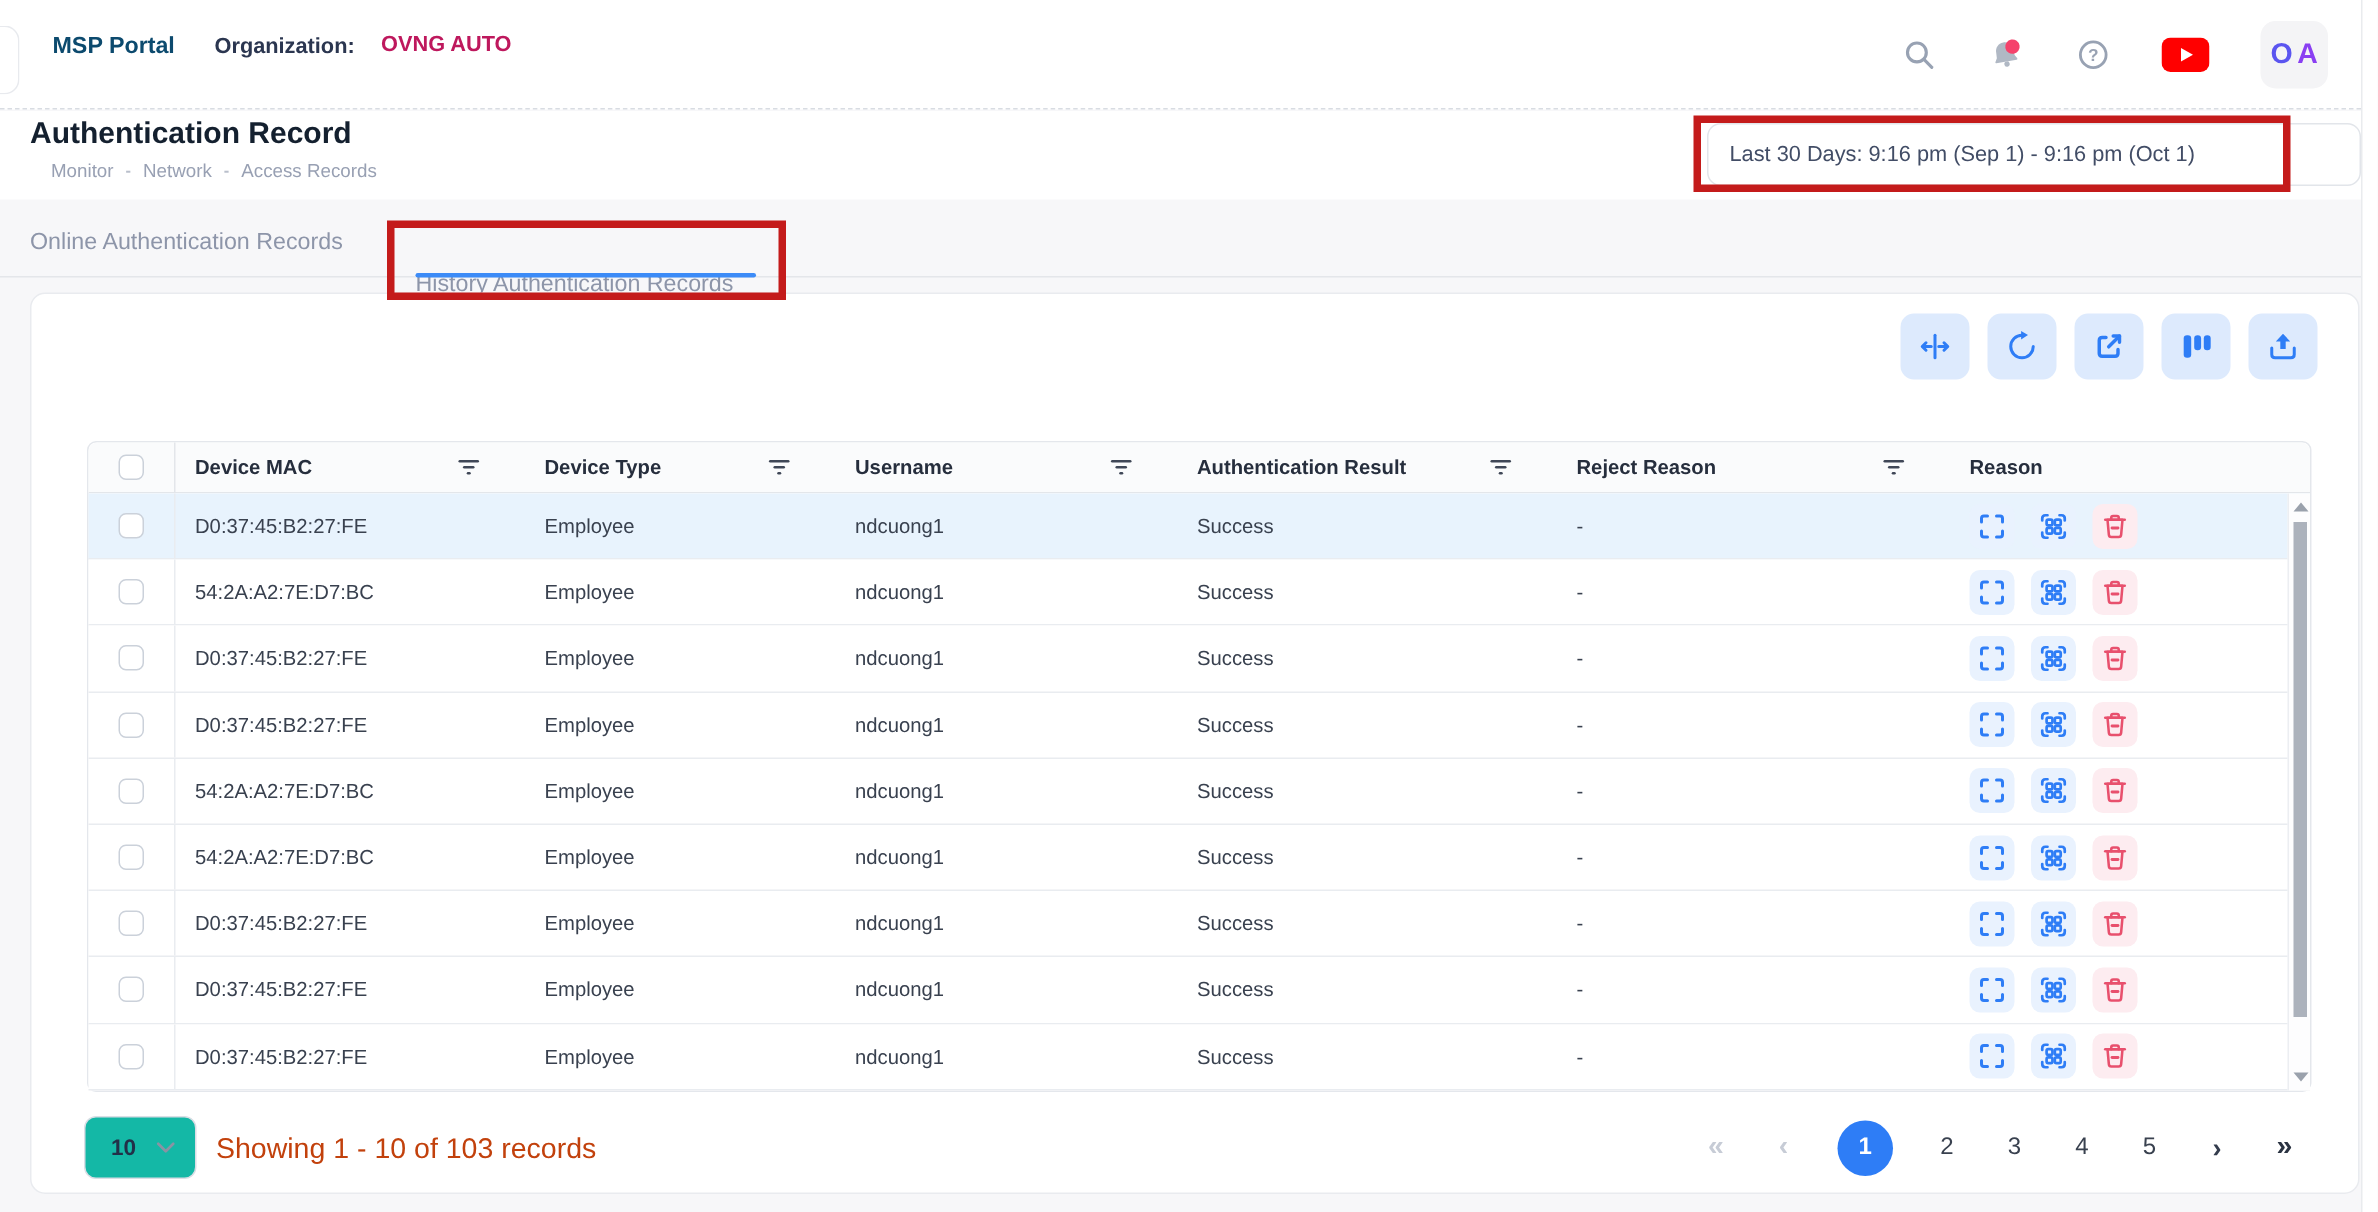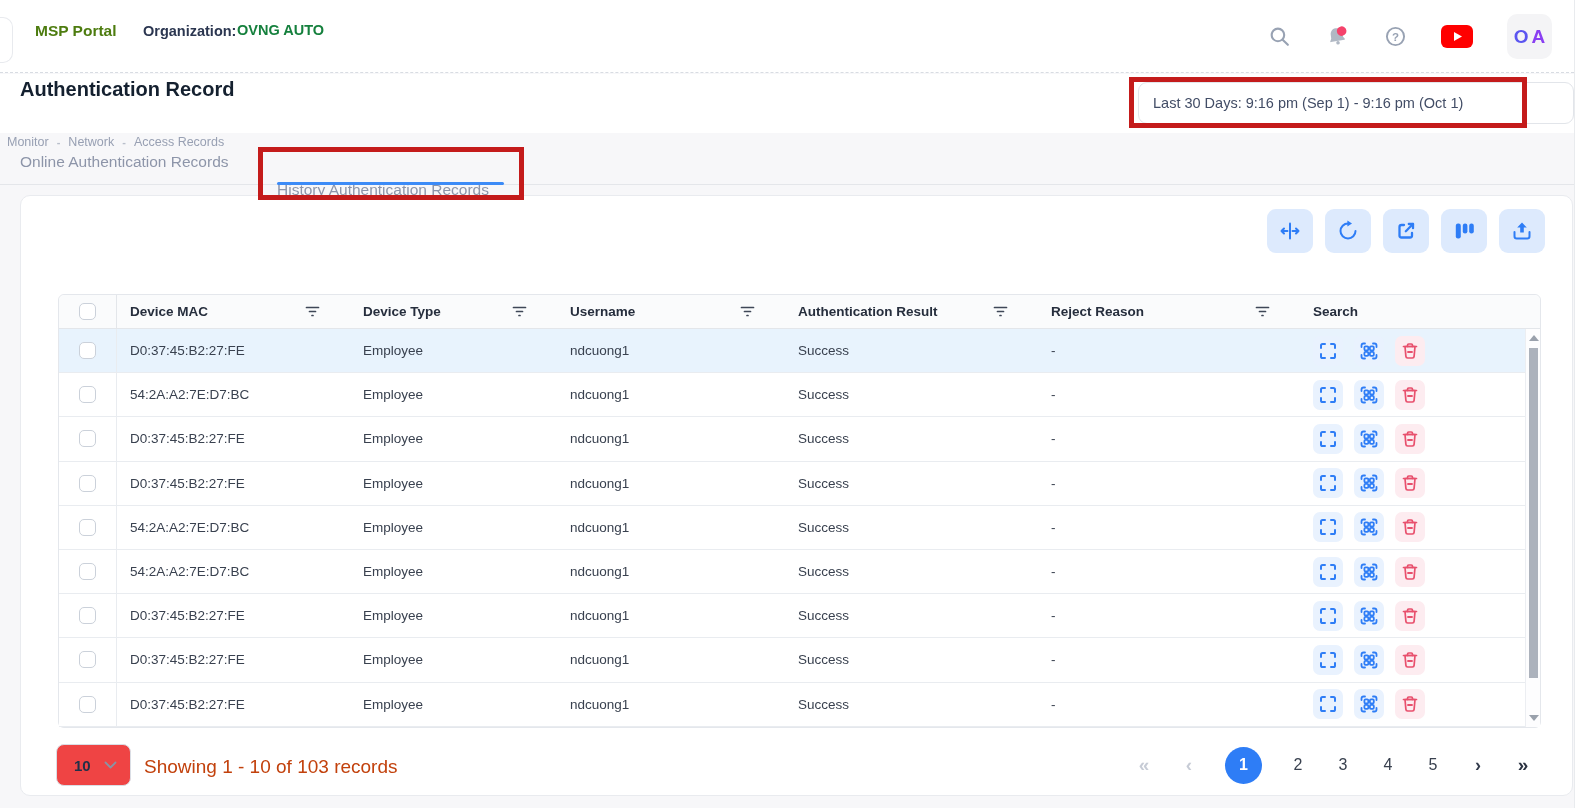--- a/index.html
+++ b/index.html
@@ -14,36 +14,36 @@
   
   .topbar {
     position:absolute; left:0; top:0; width:1574px; height:73px;
     background:#fff; border-bottom:1px dashed #d8dce2;
   }
   .side-notch {
     position:absolute; left:0; top:17px; width:13px; height:46px;
     background:#fff; border:1px solid #e8eaee; border-left:none;
     border-radius:0 10px 10px 0; z-index:5;
   }
-  .brand { position:absolute; left:35px; top:22px; font-size:15.5px; font-weight:700; color:#4d7c0f; }
+  .brand { position:absolute; left:35px; top:22px; font-size:15.5px; font-weight:700; color:#0c4a6e; }
   .org-label { position:absolute; left:143px; top:23px; font-size:14.5px; font-weight:700; color:#2b3650; }
-  .org-value { position:absolute; left:237px; top:22px; font-size:14.5px; font-weight:700; color:#15803d; cursor:pointer; }
+  .org-value { position:absolute; left:254px; top:22px; font-size:14.5px; font-weight:700; color:#be185d; cursor:pointer; }
   .topbar-icons { position:absolute; right:22px; top:0; height:73px; display:flex; align-items:center; gap:34px; }
   .tb-icon { width:24px; height:24px; display:flex; align-items:center; justify-content:center; cursor:pointer; }
   .avatar {
     width:45px; height:45px; border-radius:10px; background:#f4f4f6;
     display:flex; align-items:center; justify-content:center; gap:3px;
     font-size:19px; font-weight:700; cursor:pointer;
   }
   .avatar .init-o { color:#5b55f0; }
   .avatar .init-a { color:#8a3ff2; }
   
   .page-header { position:absolute; left:0; top:74px; width:1574px; height:59px; background:#fff; }
   .page-title { position:absolute; left:20px; top:4px; font-size:20px; font-weight:700; color:#14202f; }
-  .breadcrumb { position:absolute; left:7px; top:33px; font-size:12.5px; color:#98a0b3; display:flex; gap:8px; align-items:center;margin-top:28px; }
+  .breadcrumb { position:absolute; left:34px; top:33px; font-size:12.5px; color:#98a0b3; display:flex; gap:8px; align-items:center; }
   .crumb-sep { color:#b9bfcb; font-weight:700; font-size:11px; }
   .date-range {
     position:absolute; left:1138px; top:8px; width:436px; height:42px;
     background:#fff; border:1px solid #e2e5ea; border-radius:9px;
     display:flex; align-items:center; padding-left:14px;
     font-size:14.5px; color:#424d66; cursor:pointer;
   }
   
   .annotation { position:absolute; border:5px solid #c41b1b; background:transparent; z-index:50; pointer-events:none; }
   .ann-date { left:1129px; top:77px; width:398px; height:51px; }
@@ -123,21 +123,21 @@
     position:absolute; top:0; right:0; width:15px; height:398px;
     background:#fdfdfe; border-left:1px solid #eceef2;
   }
   .vs-up, .vs-down { position:absolute; left:3px; width:0; height:0; border-left:5px solid transparent; border-right:5px solid transparent; cursor:pointer; }
   .vs-up   { top:6px;  border-bottom:6px solid #9aa1ac; }
   .vs-down { bottom:6px; border-top:6px solid #9aa1ac; }
   .vs-thumb { position:absolute; left:2.5px; top:19px; width:9px; height:330px; background:#acb2bc; cursor:pointer; }
   
   .page-size {
     position:absolute; left:35px; top:548px; width:75px; height:42px;
-    border:1px solid #dadee5; border-radius:8px; background:#ef4444;
+    border:1px solid #dadee5; border-radius:8px; background:#14b8a6;
     display:flex; align-items:center; justify-content:space-between;
     padding:0 13px 0 17px; cursor:pointer;
     font-size:15px; font-weight:600; color:#223048;
   }
   .showing { position:absolute; left:123px; top:560px; font-size:19px; color:#c2410c; }
   .pagination {
     position:absolute; right:40px; top:548px; height:42px;
     display:flex; align-items:center; gap:27px;
   }
   .pg-item { min-width:18px; text-align:center; cursor:pointer; user-select:none; }
@@ -289,21 +289,21 @@
       </div>
       <div class="th">
         <span>Reject Reason</span>
         <svg class="filter-icon" width="15" height="13" viewBox="0 0 15 13" fill="none" stroke="#3f4757" stroke-width="1.7" stroke-linecap="round">
             <path d="M1.5 2.5 H13.5"></path>
             <path d="M4.5 6.5 H10.5"></path>
             <path d="M7 10.5 H8"></path>
           </svg>
       </div>
       <div class="th no-pad">
-        <span>Search</span>
+        <span>Reason</span>
       </div>
     </div>
 
     <div class="t-body" id="table-body">
 
   <div class="t-row highlight">
     <div class="cell cb-cell">
       <span class="checkbox"></span>
     </div>
     <div class="cell">D0:37:45:B2:27:FE</div>

